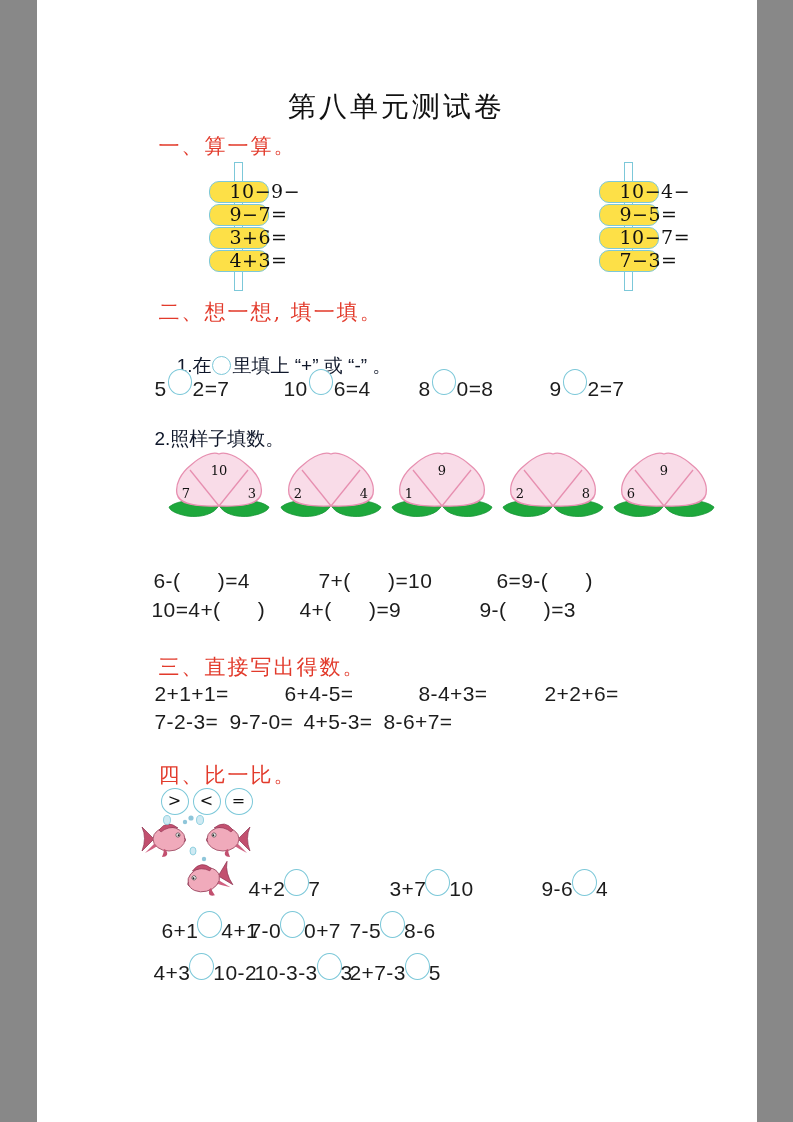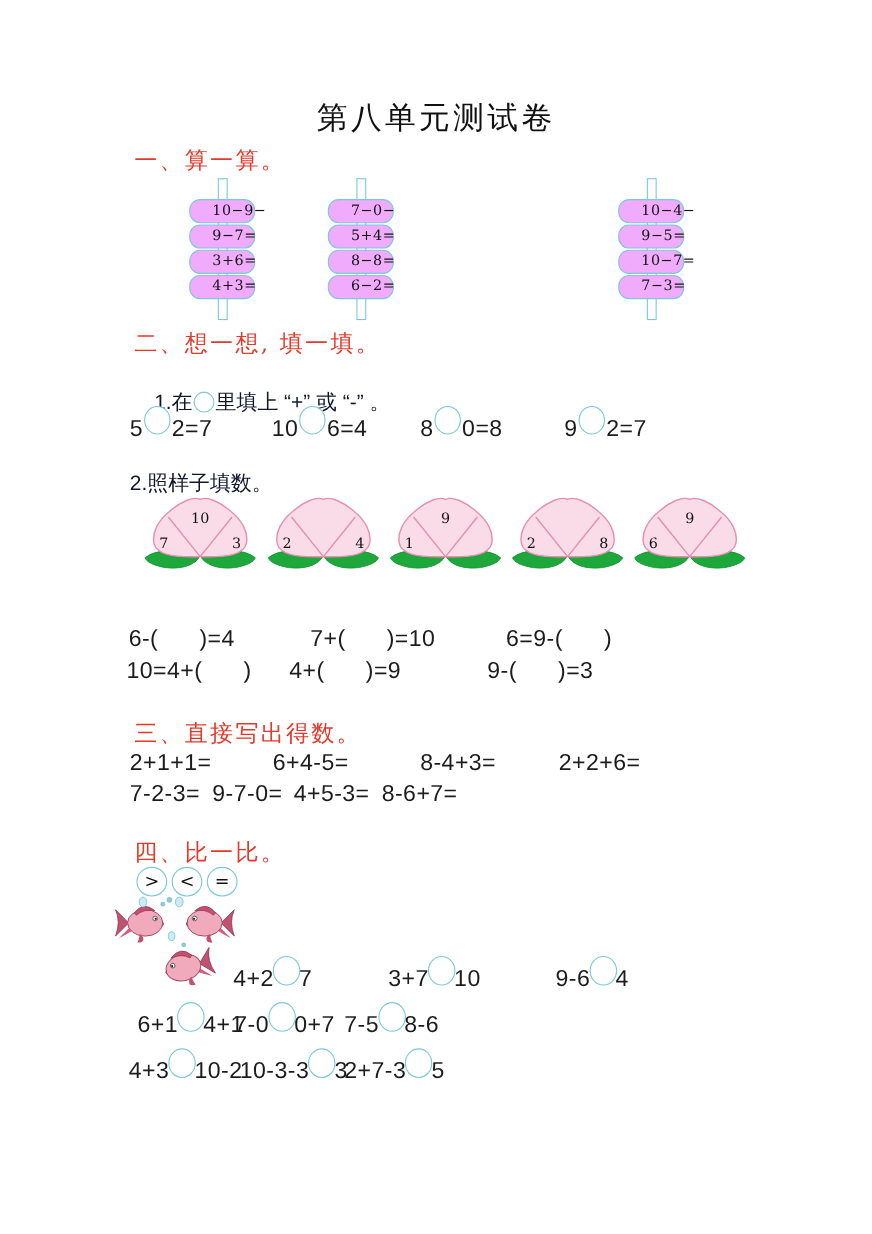--- a/index.html
+++ b/index.html
@@ -1,17 +1,17 @@
 <!DOCTYPE html>
 <html><head>
 <meta charset="utf-8">
 <style>
   html,body{margin:0;padding:0;background:#888;}
   .page{
-    position:relative;width:793px;height:1122px;margin:0 auto;
+    position:relative;width:720px;height:1122px;margin:0 auto;
     background:#ffffff;overflow:hidden;
     font-family:"Liberation Sans",sans-serif;color:#1c1c1c;
   }
   .title{
     position:absolute;top:88px;left:0;width:100%;text-align:center;
     font-family:"DejaVu Serif","Liberation Serif",serif;
     font-size:28px;letter-spacing:3px;color:#111;
   }
   .redhead{
     position:absolute;color:#e23a2b;
@@ -23,22 +23,22 @@
   .circle{display:inline-block;border:1.6px solid #7cc8d9;border-radius:50%;background:#fff;box-sizing:border-box;}
   .c18{width:19px;height:19px;vertical-align:-3px;margin:0 1px;}
   .c24{width:24px;height:26px;vertical-align:1px;margin:0 1px;}
   .c26{width:25px;height:27px;vertical-align:0px;margin:0 -1px;}
   
   .abacus{position:absolute;top:181px;width:60px;height:92px;}
   .rod{position:absolute;left:50%;margin-left:-4.5px;top:-19px;width:9px;height:129px;
        border:1.3px solid #7cc8d9;background:#fff;box-sizing:border-box;}
   .bead{
     position:relative;z-index:1;height:22px;margin-bottom:1px;box-sizing:border-box;
-    border:1.4px solid #7cc8d9;border-radius:10px;background:#f0abfc;
-    font-family:"DejaVu Serif","Liberation Serif",serif;font-size:13px;color:#111;
+    border:1.4px solid #7cc8d9;border-radius:10px;background:#fde047;
+    font-family:"DejaVu Serif","Liberation Serif",serif;font-size:19px;color:#111;
     line-height:19px;padding-left:20px;letter-spacing:0.5px;white-space:nowrap;
   }
   
   .peach{position:absolute;top:449px;}
   .peach svg{display:block;}
   .peach-body{fill:#f9dce8;stroke:#e78fb0;stroke-width:1.3;}
   .peach-line{stroke:#e78fb0;stroke-width:1.3;}
   .leaf{fill:#1ea83c;stroke:#149433;stroke-width:0.8;}
   .peach-num{font-family:"DejaVu Serif","Liberation Serif",serif;font-size:13px;fill:#111;}
   
@@ -57,27 +57,20 @@
   <div class="title">第八单元测试卷</div>
 
   <div class="redhead" style="left:122px;top:132px">一、算一算。</div>
 
   <div class="abacus" style="left:172px">
     <div class="rod"></div>
     <div class="bead">10−9−</div>
     <div class="bead">9−7=</div>
     <div class="bead">3+6=</div>
     <div class="bead">4+3=</div>
-  </div>
-  <div class="abacus" style="left:298px">
-    <div class="rod"></div>
-    <div class="bead">7−0−</div>
-    <div class="bead">5+4=</div>
-    <div class="bead">8−8=</div>
-    <div class="bead">6−2=</div>
   </div>
   <div class="abacus" style="left:562px">
     <div class="rod"></div>
     <div class="bead">10−4−</div>
     <div class="bead">9−5=</div>
     <div class="bead">10−7=</div>
     <div class="bead">7−3=</div>
   </div>
 
   <div class="redhead" style="left:122px;top:298px">二、想一想, 填一填。</div>

